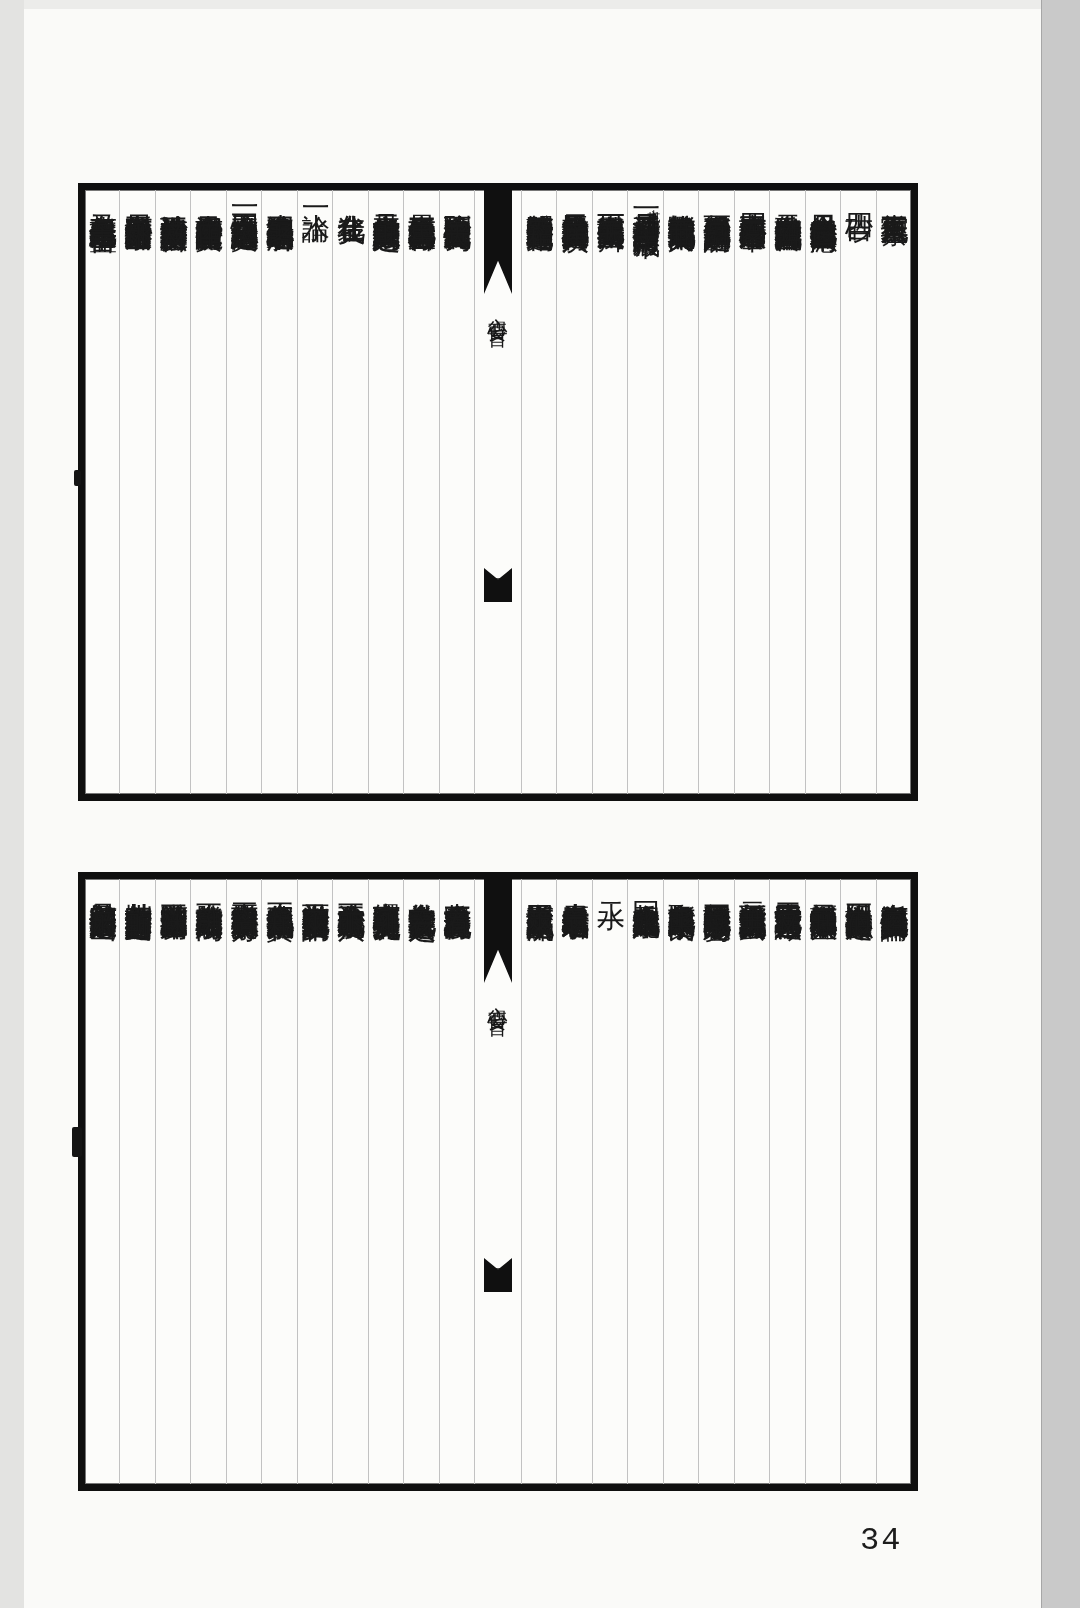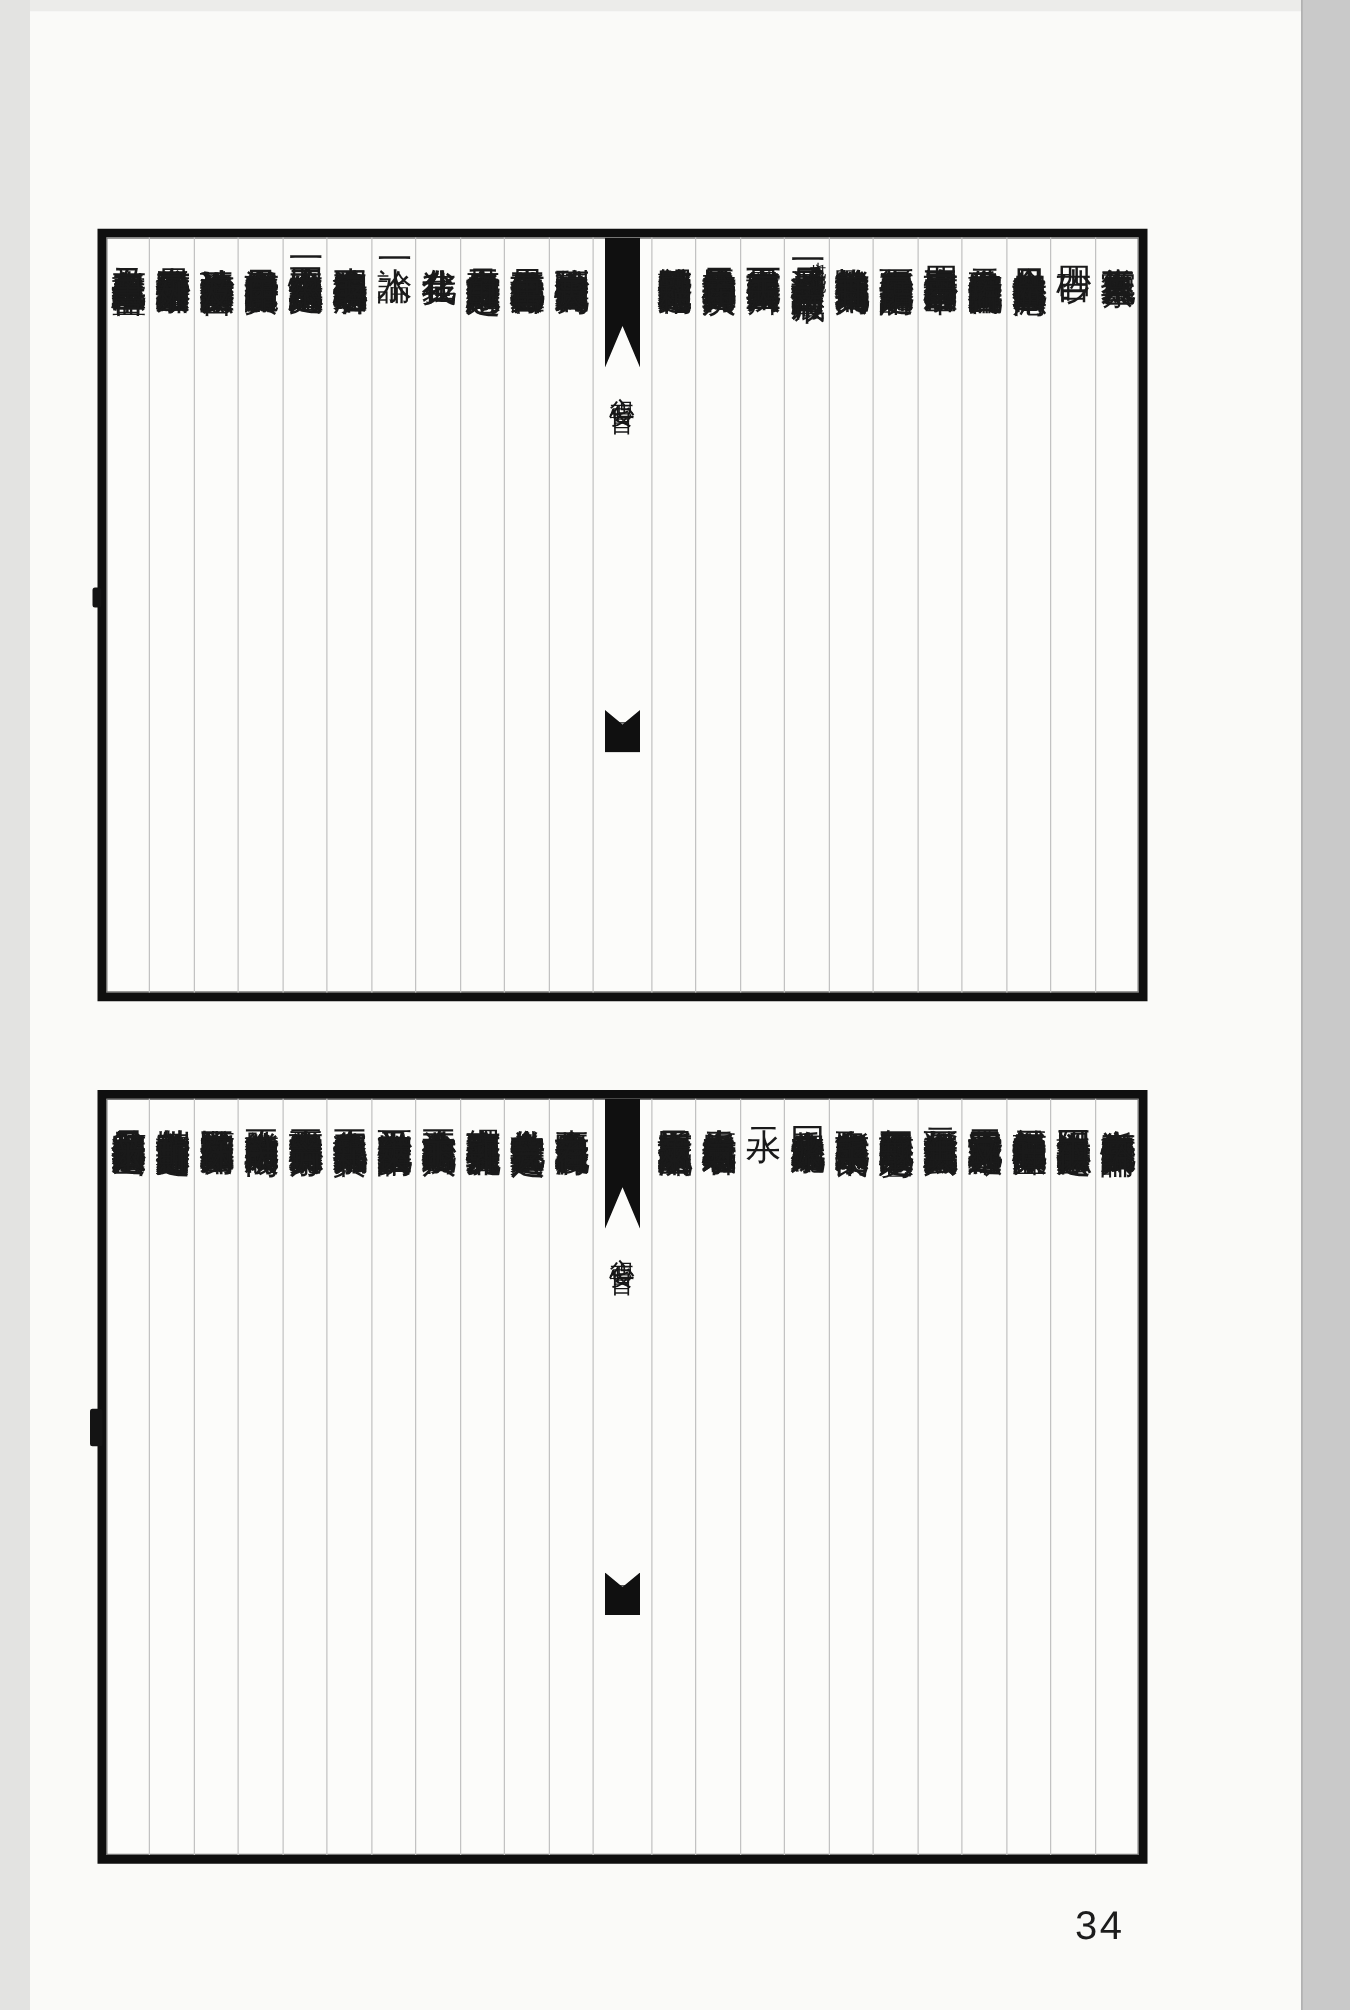--- a/index.html
+++ b/index.html
@@ -46,21 +46,21 @@
     font-size:20px;line-height:44px;letter-spacing:3px;color:#161616;margin-top:8px;}
   .fold-space{flex:1 1 auto;}
   .fold-pagenum{writing-mode:vertical-rl;text-orientation:upright;
     font-size:17px;color:#222;margin-bottom:3px;}
   .fold-wedge{width:28px;height:34px;background:#101010;
     clip-path:polygon(0 0,50% 34%,100% 0,100% 100%,0 100%);}
   .fold-bottom{height:192px;flex:0 0 auto;}
 
   .page-number{
     position:absolute;top:1522px;left:860px;
-    font-family:Liberation Sans, sans-serif;
+    font-family:Liberation Mono, monospace;
     font-size:32px;letter-spacing:2px;color:#1c1c1c;
   }
   .speck{position:absolute;background:#141414;border-radius:2px;}
   .speck.s1{left:72px;top:1127px;width:10px;height:30px;}
   .speck.s2{left:74px;top:470px;width:7px;height:16px;}
 </style>
 </head>
 <body>
 
 <div class="scan-edge-top"></div>

